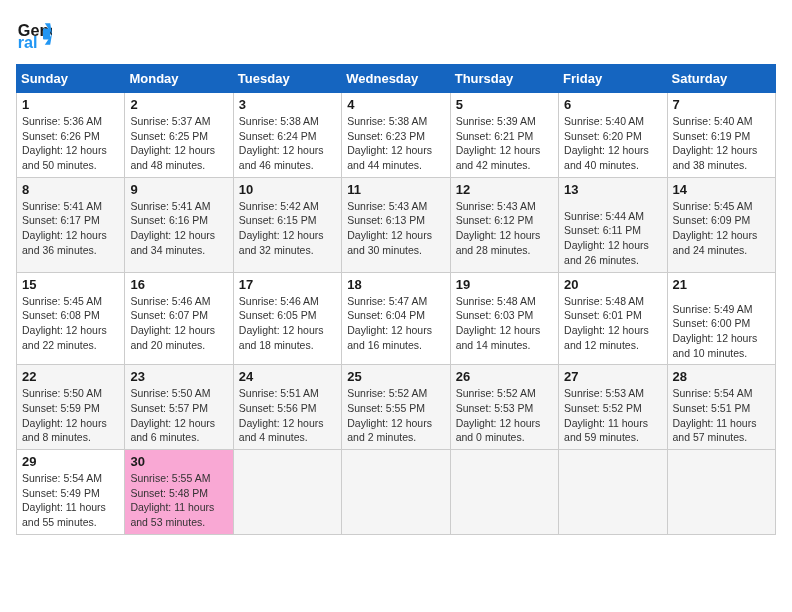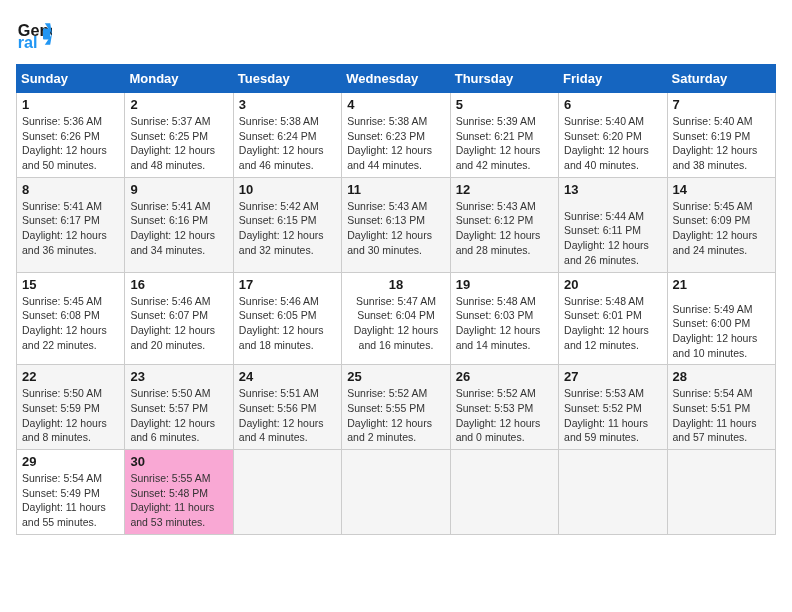--- a/index.html
+++ b/index.html
@@ -234,21 +234,21 @@
 Daylight: 12 hours
 and 20 minutes.</div>
         </td>
         <td style="background: rgb(255, 255, 255);">
           <span class="day-number">17</span>
           <div class="day-info" style="white-space: pre-line;">Sunrise: 5:46 AM
 Sunset: 6:05 PM
 Daylight: 12 hours
 and 18 minutes.</div>
         </td>
-        <td style="background: rgb(255, 255, 255); text-align: center;">
+        <td style="background: rgb(255, 255, 255);">
           <span class="day-number">18</span>
           <div class="day-info" style="white-space: pre-line;">Sunrise: 5:47 AM
 Sunset: 6:04 PM
 Daylight: 12 hours
 and 16 minutes.</div>
         </td>
         <td style="background: rgb(255, 255, 255); border-radius: 18px;">
           <span class="day-number">19</span>
           <div class="day-info" style="white-space: pre-line;">Sunrise: 5:48 AM
 Sunset: 6:03 PM

